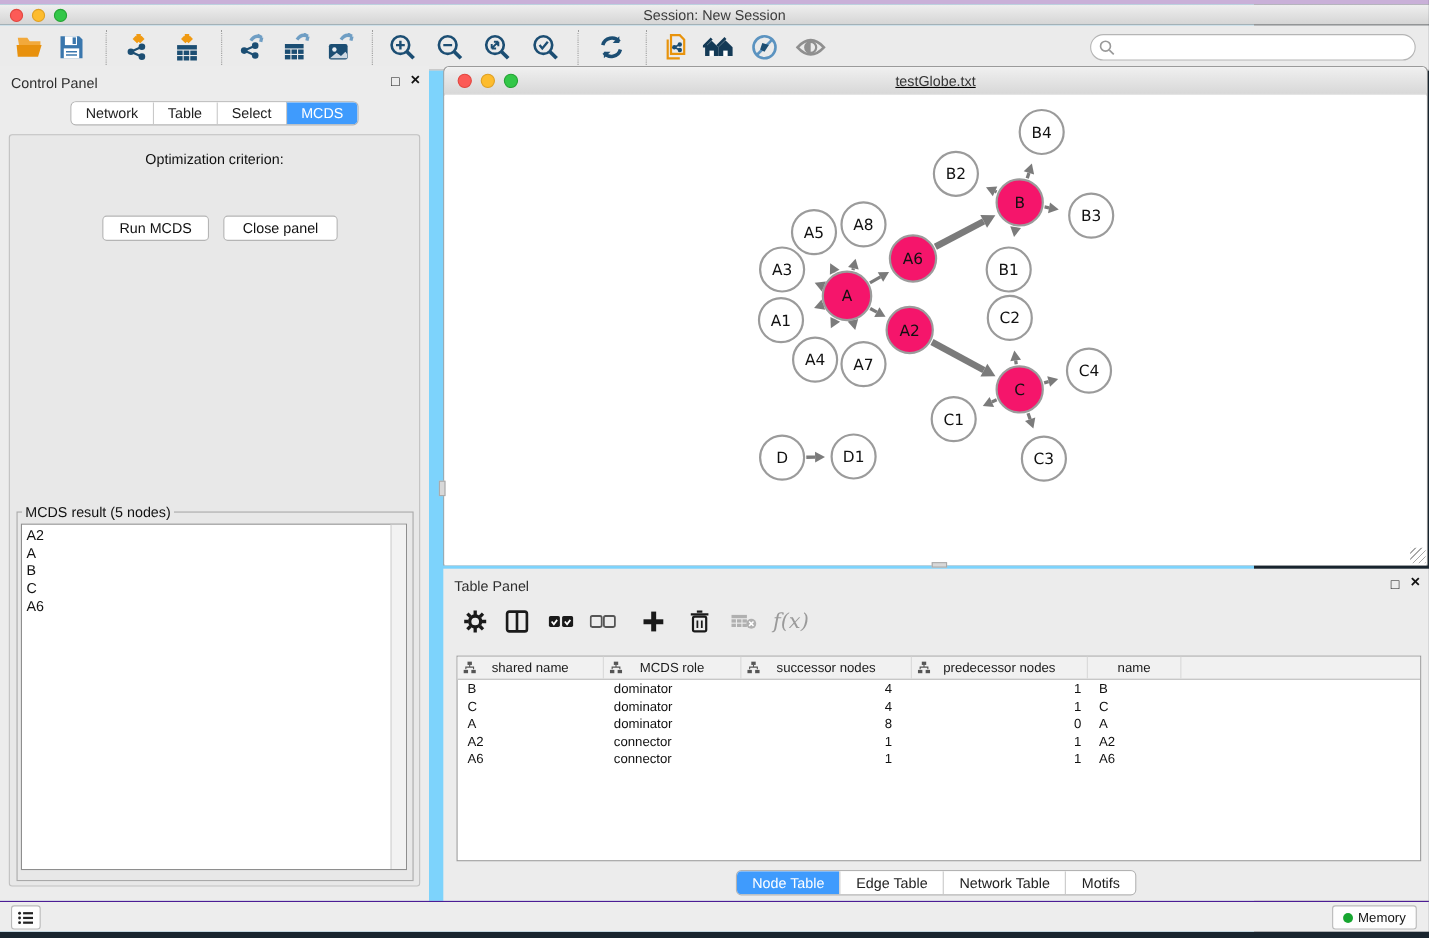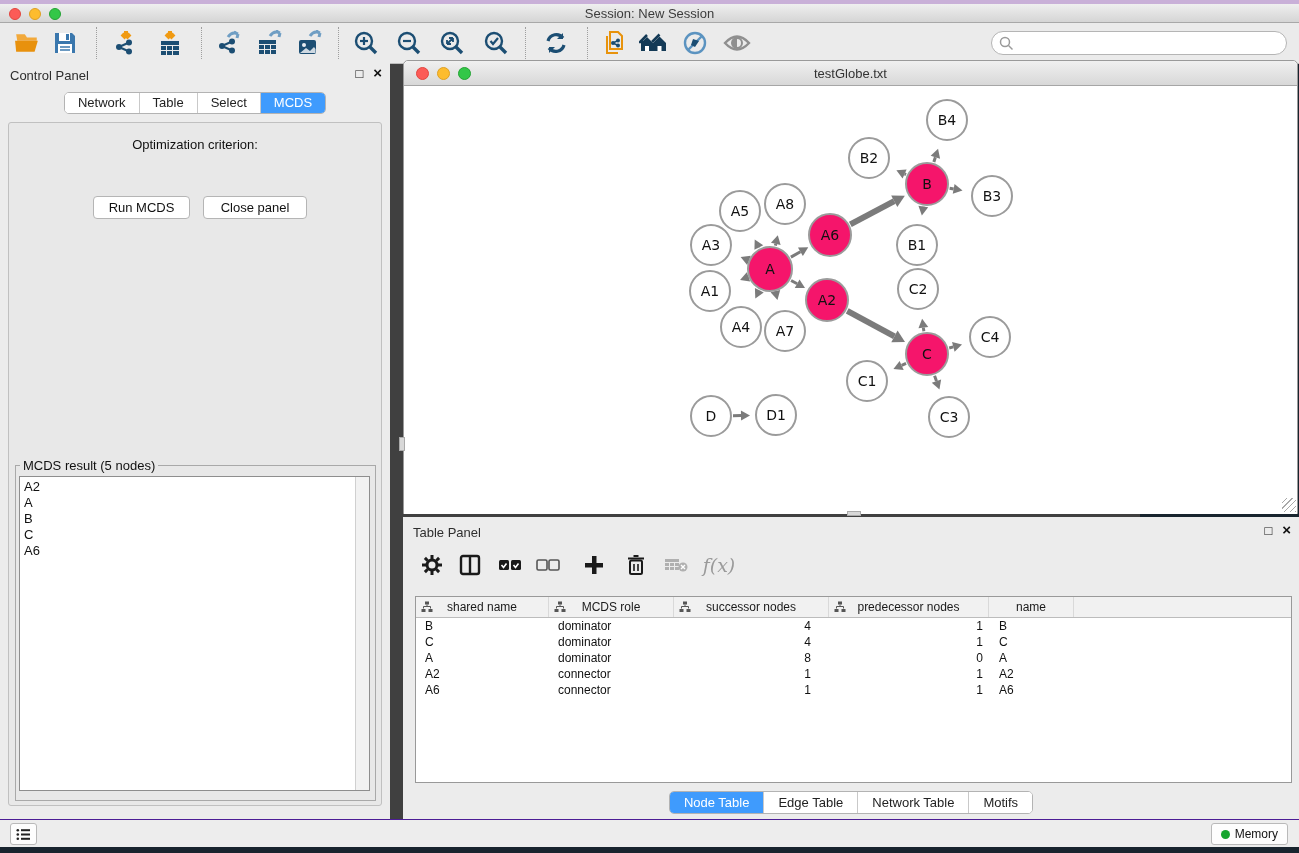--- a/index.html
+++ b/index.html
@@ -2,21 +2,21 @@
 <html><head>
 <meta charset="utf-8">
 <style>
   * { margin:0; padding:0; box-sizing:border-box; }
   html,body { width:1299px; height:853px; overflow:hidden;
     font-family:"Liberation Sans", sans-serif; background:#18242e; }
   .abs { position:absolute; }
 
   
   #wallpaper-top { left:0; top:0; width:1299px; height:4px; background:#c9b0d8; }
-  #app-window { left:0; top:4px; width:1140px; height:843px; background:#404040; }
+  #app-window { left:0; top:4px; width:1140px; height:843px; background:#7dd3fc; }
 
   
   #main-titlebar { left:0; top:0; width:1299px; height:19px;
     background:linear-gradient(#efefef,#d5d5d5); border-bottom:1px solid #a8a8a8; }
   .traffic { display:flex; gap:8px; position:absolute; left:9px; top:4px; }
   .tl { width:12px; height:12px; border-radius:50%; }
   .tl.red    { background:#fc5b57; border:1px solid #e2463f; }
   .tl.yellow { background:#fdbc2e; border:1px solid #dfa023; }
   .tl.green  { background:#33c748; border:1px solid #24a334; }
   .titlebar-text { width:100%; text-align:center; font-size:13px; color:#3c3c3c; line-height:19px; }
@@ -69,21 +69,21 @@
   #mcds-scroll { position:absolute; right:0; top:0; width:14px; height:100%;
     background:#f2f2f2; border-left:1px solid #d0d0d0; }
   .mcds-item { font-size:13px; color:#111; line-height:16px; padding-left:4px; }
   #mcds-items { padding-top:2px; }
 
   
   #network-window { left:403px; top:56px; width:895px; height:454px; background:#fff;
     border:1px solid #9a9a9a; border-radius:5px 5px 0 0; }
   #nw-titlebar { position:absolute; left:0; top:0; width:100%; height:25px;
     background:linear-gradient(#f0f0f0,#d8d8d8); border-bottom:1px solid #a6a6a6;
-    border-radius:5px 5px 0 0; }
+    border-radius:5px 5px 0 0;text-decoration:underline; }
   #nw-titlebar .traffic { left:12px; top:6px; }
   #nw-titlebar .tl { width:13px; height:13px; }
   .nw-title-text { width:100%; text-align:center; font-size:13px; color:#333; line-height:25px; }
   #nw-canvas { position:absolute; left:0; top:26px; width:893px; height:427px; background:#fff; }
   svg text { font-family:"DejaVu Sans","Liberation Sans",sans-serif; }
   #nw-grip { position:absolute; right:1px; bottom:1px; width:14px; height:14px;
     background:repeating-linear-gradient(135deg, transparent 0 3px, #a9a9a9 3px 4px); }
   #nw-stub-left { position:absolute; left:-5px; top:376px; width:6px; height:14px;
     background:#d8d8d8; border:1px solid #aaa; }
   #nw-stub-bottom { position:absolute; left:443px; bottom:-3px; width:14px; height:5px;

